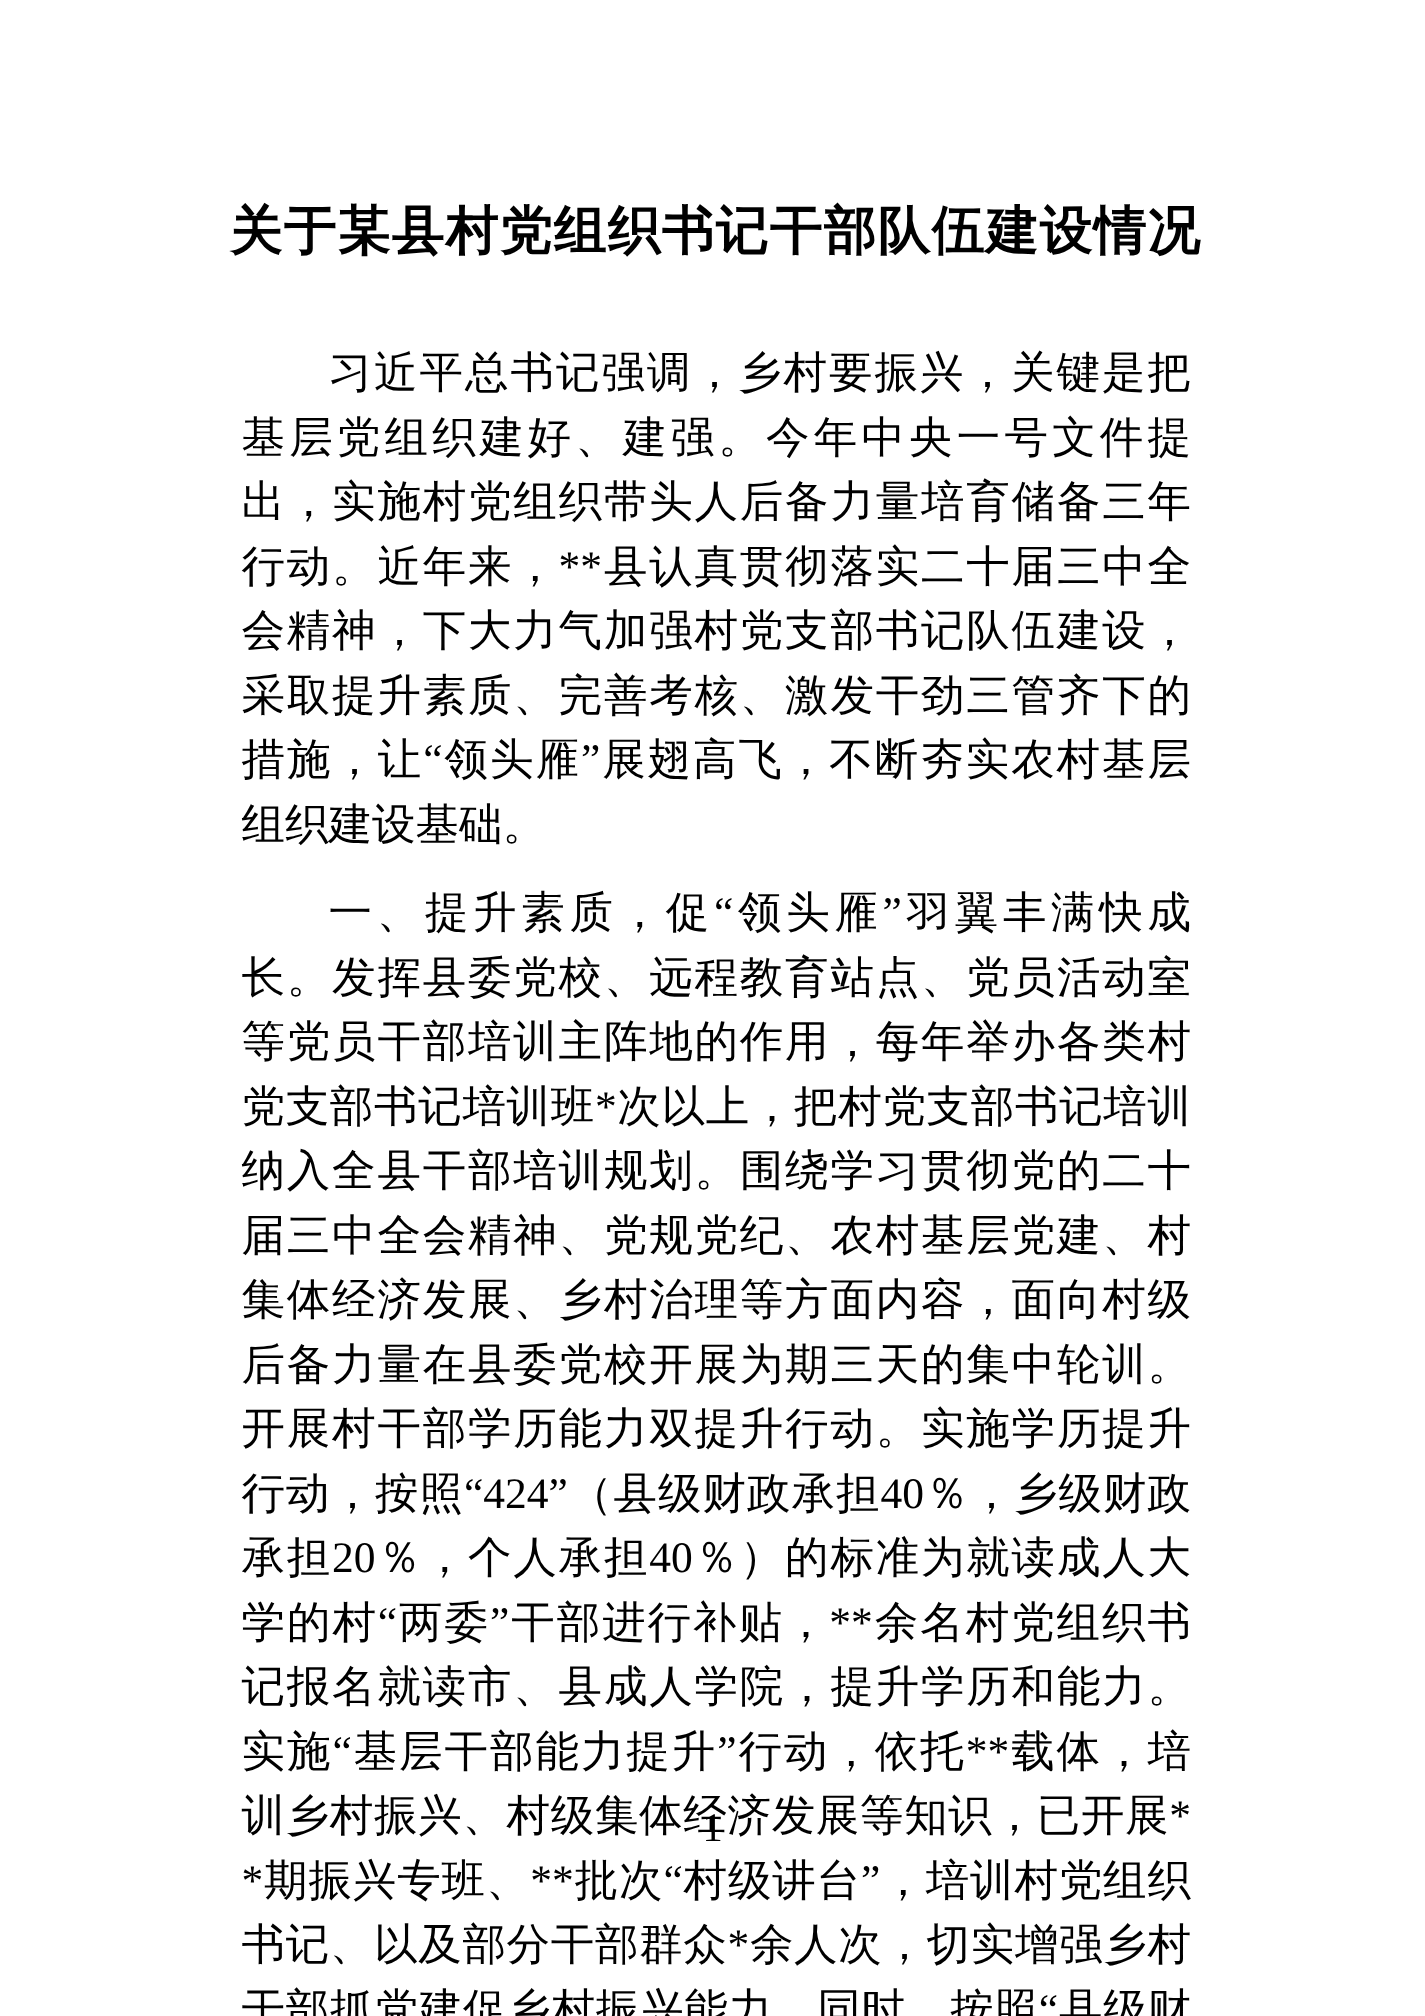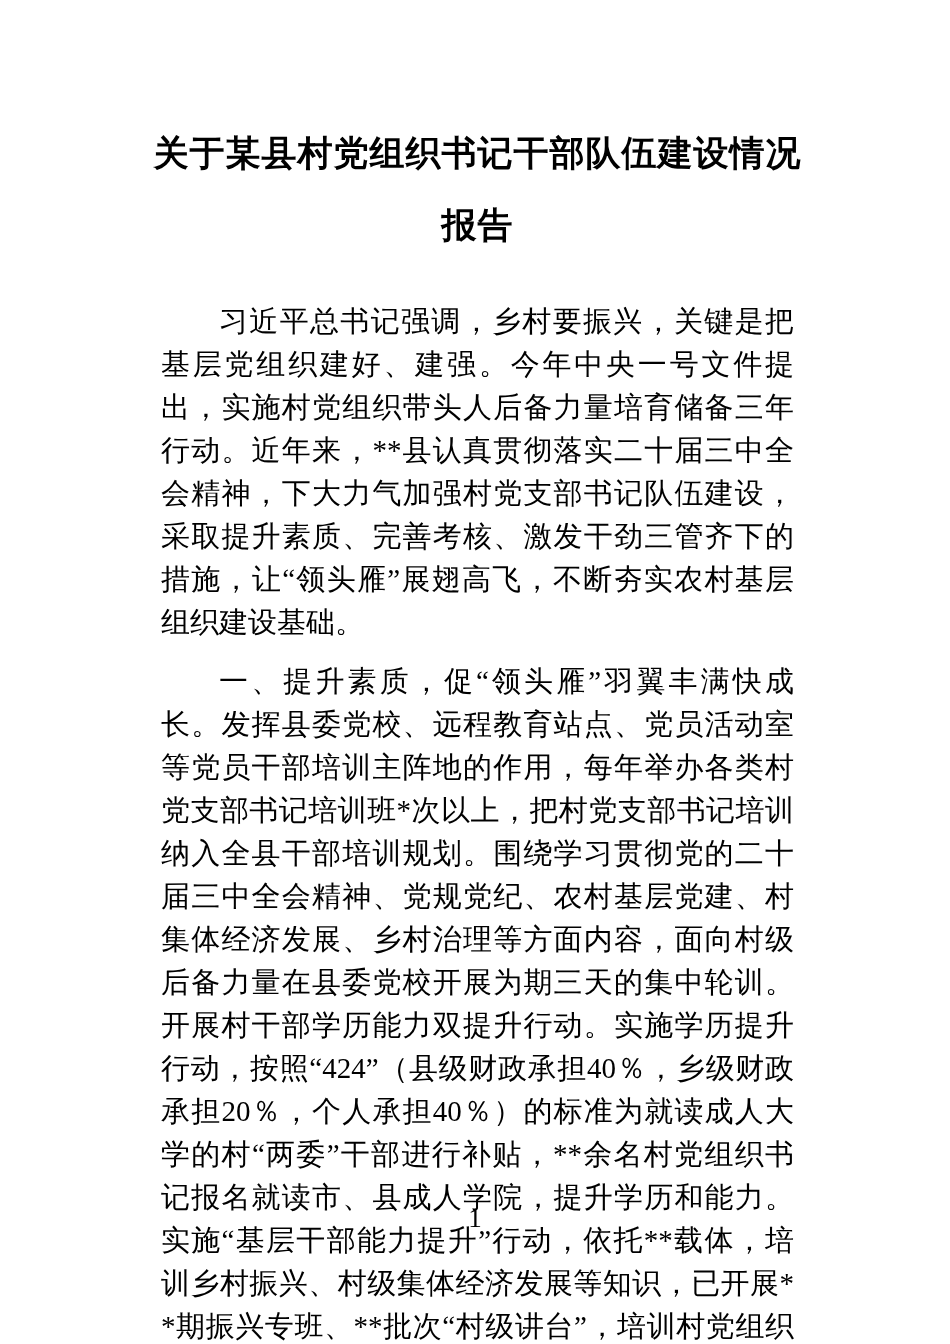--- a/index.html
+++ b/index.html
@@ -48,21 +48,20 @@
     line-height: 1;
   }
 </style>
 </head>
 <body>
 
 <div class="page">
 
   <h1 class="doc-title">
     <span class="title-line">关于某县村党组织书记干部队伍建设情况</span>
-    <span class="title-line">报告</span>
   </h1>
 
   <div class="doc-body">
     <p>习近平总书记强调，乡村要振兴，关键是把基层党组织建好、建强。今年中央一号文件提出，实施村党组织带头人后备力量培育储备三年行动。近年来，**县认真贯彻落实二十届三中全会精神，下大力气加强村党支部书记队伍建设，采取提升素质、完善考核、激发干劲三管齐下的措施，让“领头雁”展翅高飞，不断夯实农村基层组织建设基础。</p>
     <p>一、提升素质，促“领头雁”羽翼丰满快成长。发挥县委党校、远程教育站点、党员活动室等党员干部培训主阵地的作用，每年举办各类村党支部书记培训班*次以上，把村党支部书记培训纳入全县干部培训规划。围绕学习贯彻党的二十届三中全会精神、党规党纪、农村基层党建、村集体经济发展、乡村治理等方面内容，面向村级后备力量在县委党校开展为期三天的集中轮训。开展村干部学历能力双提升行动。实施学历提升行动，按照“424”（县级财政承担40％，乡级财政承担20％，个人承担40％）的标准为就读成人大学的村“两委”干部进行补贴，**余名村党组织书记报名就读市、县成人学院，提升学历和能力。实施“基层干部能力提升”行动，依托**载体，培训乡村振兴、村级集体经济发展等知识，已开展**期振兴专班、**批次“村级讲台”，培训村党组织书记、以及部分干部群众*余人次，切实增强乡村干部抓党建促乡村振兴能力。同时，按照“县级财政承担40％、乡级财政承担30％、个人承担30％”补助标准，对村级后备力量提升学历给予经费</p>
   </div>
 
   <div class="page-number">1</div>
 
 </div>

